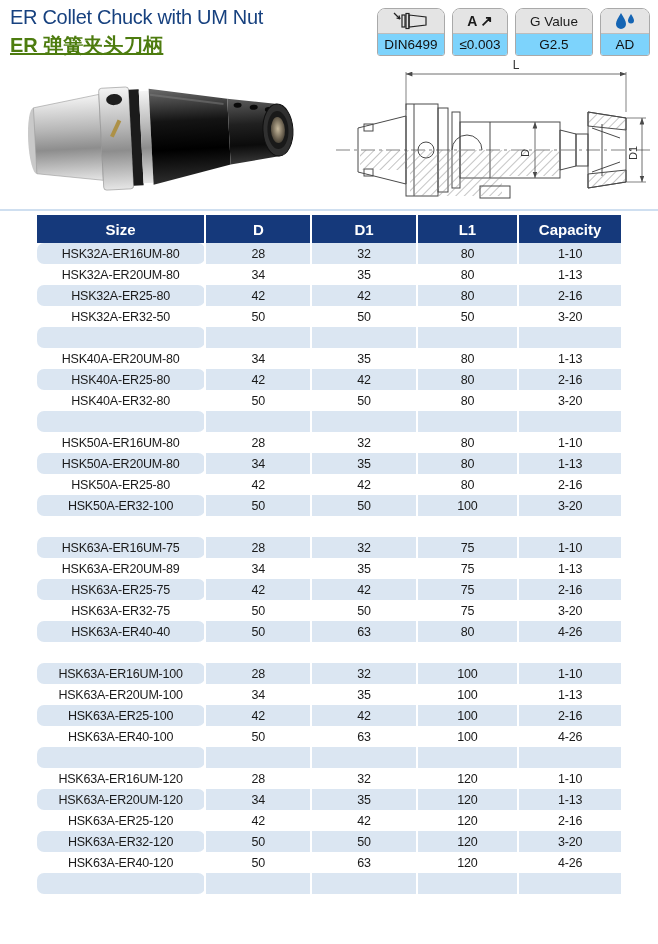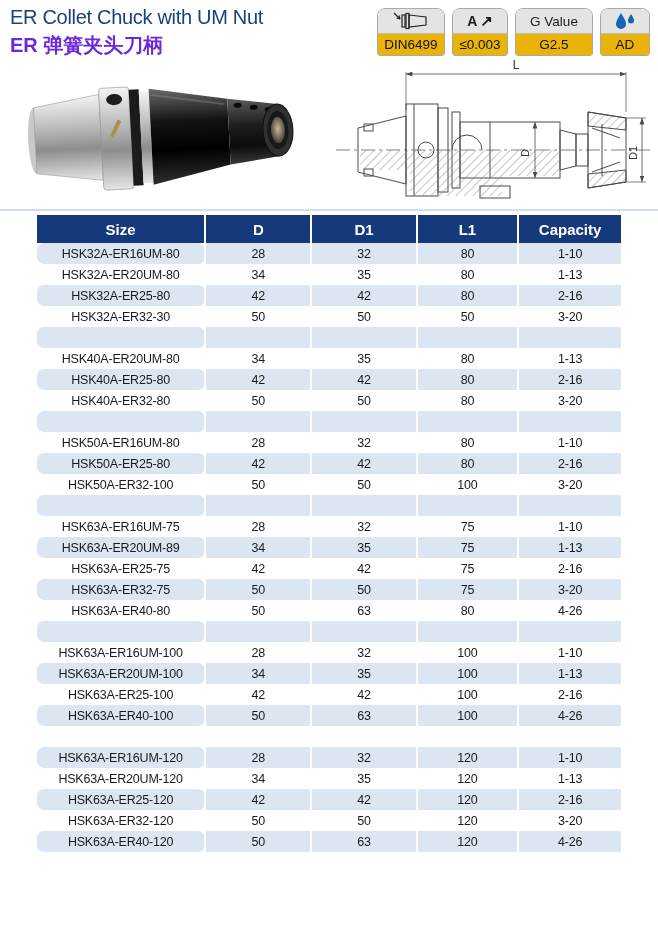--- a/index.html
+++ b/index.html
@@ -3,27 +3,27 @@
 <meta charset="utf-8">
 <style>
   html,body{margin:0;padding:0;}
   body{
     width:658px;height:944px;position:relative;overflow:hidden;
     background:#ffffff;font-family:"Liberation Sans",sans-serif;
   }
   
   .titles{position:absolute;left:10px;top:4px;}
   .title-en{font-size:20px;font-weight:normal;color:#17417f;line-height:27px;letter-spacing:-0.3px;}
-  .title-zh{font-size:20px;font-weight:bold;color:#6d28d9;line-height:29px;}
+  .title-zh{font-size:20px;font-weight:bold;color:#4d7c0f;line-height:29px;text-decoration:underline;}
   .badges{position:absolute;top:8px;right:8px;display:flex;gap:7px;align-items:flex-start;}
   .badge{border:1px solid #a9a9a9;border-radius:8px 8px 3px 3px;overflow:hidden;background:#fff;}
   .badge-top{background:#e4e4e4;height:24px;display:flex;align-items:center;justify-content:center;
     border-bottom:1px solid #bdbdbd;font-size:13.5px;color:#1a1a1a;gap:3px;}
   .badge-bottom{height:21px;display:flex;align-items:center;justify-content:center;
-    font-size:13.5px;color:#111;background:#eab308;}
+    font-size:13.5px;color:#111;background:#7dd3fc;}
   .b1{width:66px}.b2{width:54px}.b3{width:76px}.b4{width:48px}
   .runout-a{font-weight:bold;font-size:14px;}
   .runout-arrow{font-weight:bold;font-size:15px;line-height:1;transform:translateY(-1px);}
   
   .photo{position:absolute;left:15px;top:64px;}
   .drawing{position:absolute;left:330px;top:58px;}
   .rule{position:absolute;left:0;top:209px;width:658px;height:2px;background:#cfdff0;}
   
   table.spec{position:absolute;left:37px;top:215px;width:584px;border-collapse:collapse;table-layout:fixed;}
   table.spec th{
@@ -226,21 +226,21 @@
         <td>1-13</td>
       </tr>
       <tr>
         <td>HSK32A-ER25-80</td>
         <td>42</td>
         <td>42</td>
         <td>80</td>
         <td>2-16</td>
       </tr>
       <tr>
-        <td>HSK32A-ER32-30</td>
+        <td>HSK32A-ER32-50</td>
         <td>50</td>
         <td>50</td>
         <td>50</td>
         <td>3-20</td>
       </tr>
       <tr>
         <td></td>
         <td></td>
         <td></td>
         <td></td>
@@ -273,20 +273,27 @@
         <td></td>
         <td></td>
         <td></td>
       </tr>
       <tr>
         <td>HSK50A-ER16UM-80</td>
         <td>28</td>
         <td>32</td>
         <td>80</td>
         <td>1-10</td>
+      </tr>
+      <tr>
+        <td>HSK50A-ER20UM-80</td>
+        <td>34</td>
+        <td>35</td>
+        <td>80</td>
+        <td>1-13</td>
       </tr>
       <tr>
         <td>HSK50A-ER25-80</td>
         <td>42</td>
         <td>42</td>
         <td>80</td>
         <td>2-16</td>
       </tr>
       <tr>
         <td>HSK50A-ER32-100</td>
@@ -324,21 +331,21 @@
         <td>2-16</td>
       </tr>
       <tr>
         <td>HSK63A-ER32-75</td>
         <td>50</td>
         <td>50</td>
         <td>75</td>
         <td>3-20</td>
       </tr>
       <tr>
-        <td>HSK63A-ER40-80</td>
+        <td>HSK63A-ER40-40</td>
         <td>50</td>
         <td>63</td>
         <td>80</td>
         <td>4-26</td>
       </tr>
       <tr>
         <td></td>
         <td></td>
         <td></td>
         <td></td>

